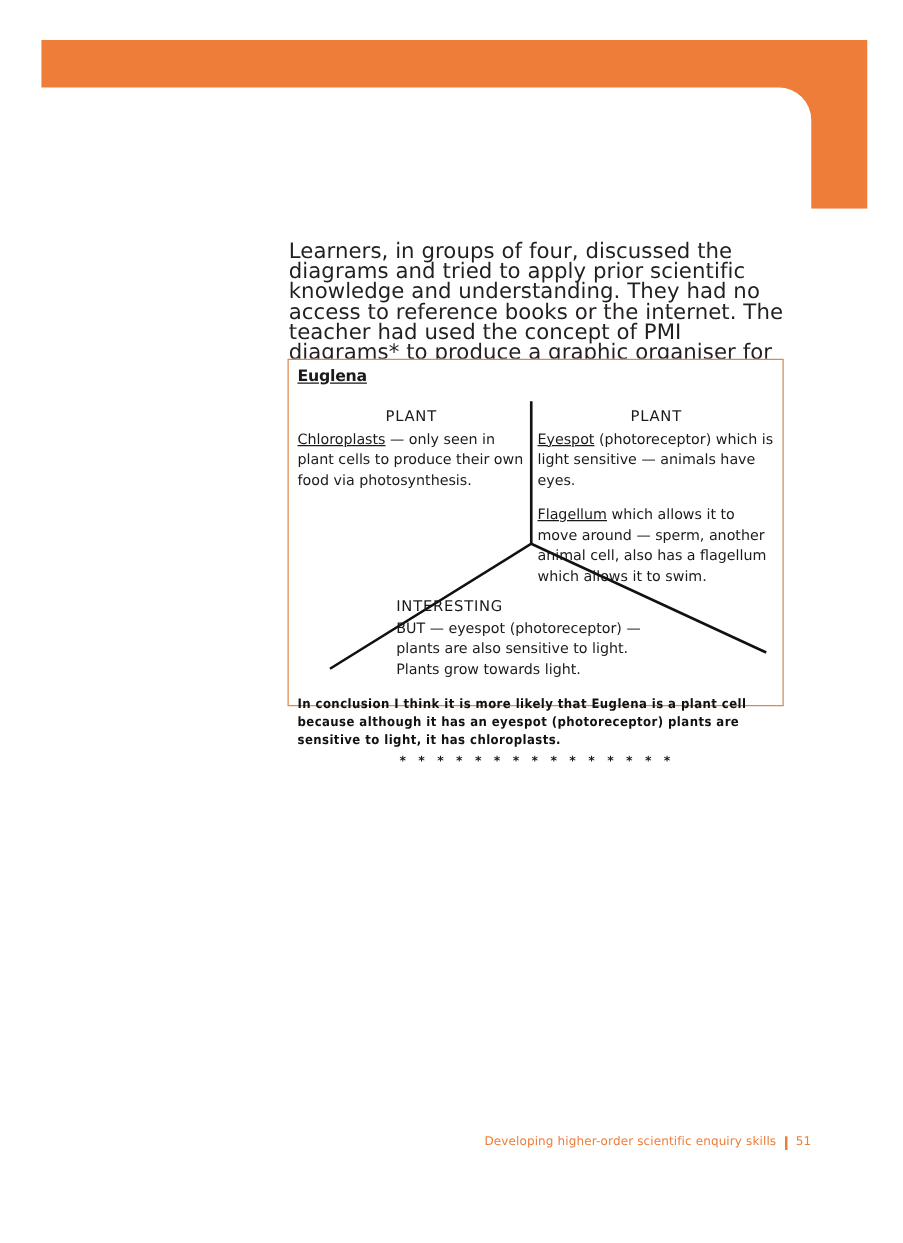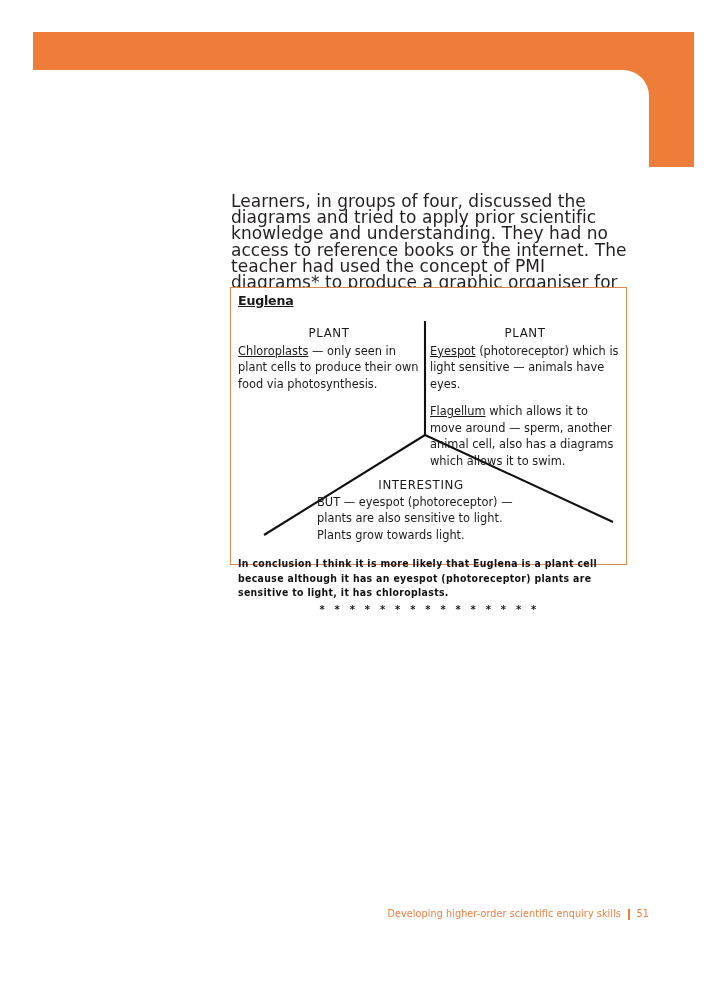--- a/index.html
+++ b/index.html
@@ -107,21 +107,20 @@
     position: absolute;
     left: 86px;
     top: 189px;
     width: 250px;
     font-family: "DejaVu Sans", sans-serif;
     font-size: 11.4px;
     line-height: 16.2px;
     color: #1a1a1a;
   }
   #interesting-head {
-    text-align: center;
     font-size: 11.8px;
     letter-spacing: 0.6px;
     margin-bottom: 1px;
     padding-right: 42px;
   }
 
   #conclusion {
     position: absolute;
     left: 7px;
     top: 268px;
@@ -192,21 +191,21 @@
   </svg>
 
   <div class="col" id="col-plant">
     <div class="col-head">PLANT</div>
     <p><span class="u">Chloroplasts</span><span> — only seen in plant cells to produce their own food via photosynthesis.</span></p>
   </div>
 
   <div class="col" id="col-animal">
     <div class="col-head">PLANT</div>
     <p><span class="u">Eyespot</span><span> (photoreceptor) which is light sensitive — animals have eyes.</span></p>
-    <p><span class="u">Flagellum</span><span> which allows it to move around — sperm, another animal cell, also has a diagrams which allows it to swim.</span></p>
+    <p><span class="u">Flagellum</span><span> which allows it to move around — sperm, another animal cell, also has a flagellum which allows it to swim.</span></p>
   </div>
 
   <div id="interesting-block">
     <div id="interesting-head">INTERESTING</div>
     <div>BUT — eyespot (photoreceptor) —</div>
     <div>plants are also sensitive to light.</div>
     <div>Plants grow towards light.</div>
   </div>
 
   <div id="conclusion">In conclusion I think it is more likely that Euglena is a plant cell because although it has an eyespot (photoreceptor) plants are sensitive to light, it has chloroplasts.</div>

